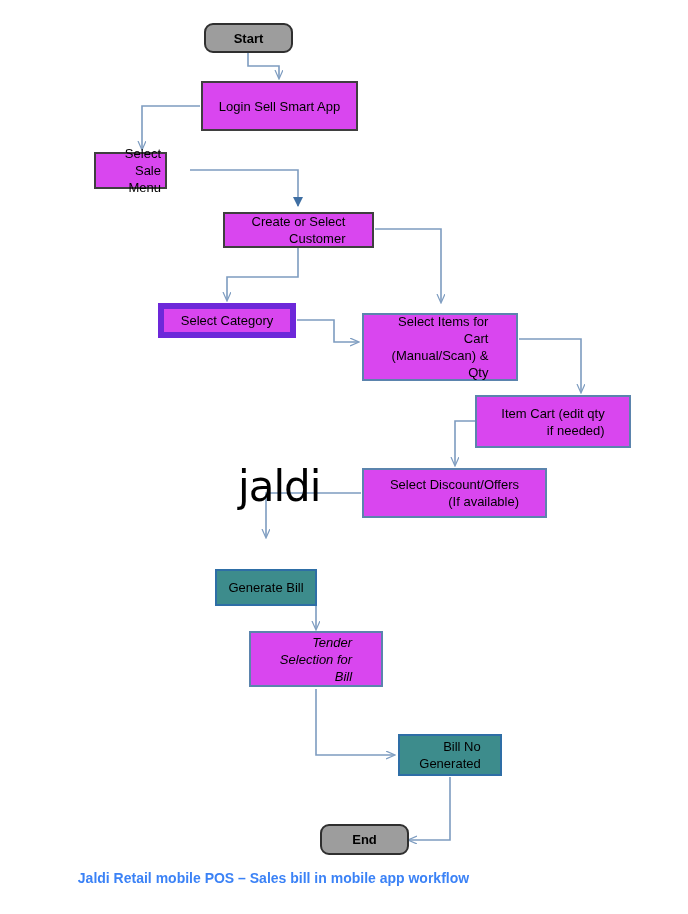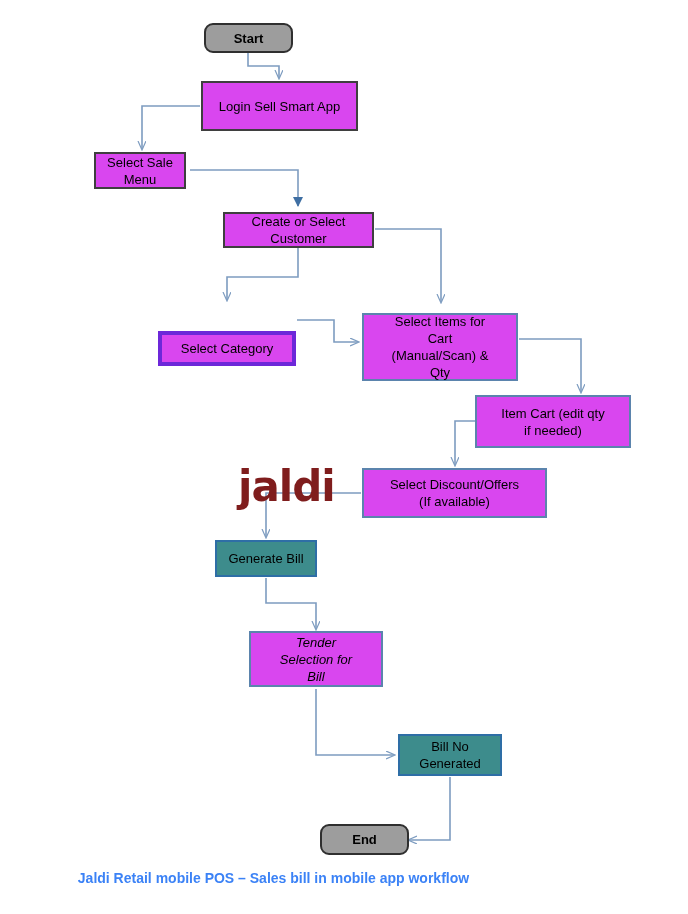--- a/index.html
+++ b/index.html
@@ -1,40 +1,40 @@
 <!DOCTYPE html>
 <html><head>
 <meta charset="utf-8">
 <style>
   html,body{margin:0;padding:0;background:#ffffff;}
   body{width:688px;height:914px;position:relative;overflow:hidden;
        font-family:"Liberation Sans","DejaVu Sans",sans-serif;}
   #stage{position:absolute;inset:0;width:688px;height:914px;}
 
   .node{position:absolute;box-sizing:border-box;display:flex;
-        align-items:center;justify-content:center;text-align:center;
+        align-items:center;justify-content:center;text-align:right;
         font-size:13px;line-height:17px;color:#000000;padding:2px 4px;}
 
   
   .green{background:#d946ef;}
   .bd-dark{border:2px solid #3f3f3f;}
-  .bd-black{border:4px solid #6d28d9;margin-top:28px;}
+  .bd-black{border:6px solid #6d28d9;}
   .bd-blue{border:2px solid #5b84ad;}
 
   
   .teal{background:#3d8c8c;border:2px solid #2e6ea6;}
 
   
   .term{background:#9d9d9d;border:2px solid #2f2f2f;border-radius:9px;
         font-weight:bold;font-size:13px;}
 
   
   #watermark{position:absolute;left:238px;top:461px;width:96px;height:52px;
-    font-family:"DejaVu Sans",sans-serif;font-weight:bold;font-size:42px;
-    line-height:52px;color:#7f1d1d;letter-spacing:-1px;user-select:none;}
+    font-family:"DejaVu Sans",sans-serif;font-weight:normal;font-size:42px;
+    line-height:52px;color:#000000;letter-spacing:-1px;user-select:none;}
 
   
   #caption{position:absolute;left:0;top:870px;width:547px;text-align:center;
     font-size:14px;font-weight:bold;color:#3b82f6;}
 
   svg#edges{position:absolute;left:0;top:0;width:688px;height:914px;
             pointer-events:none;}
 </style>
 </head>
 <body>
@@ -77,40 +77,40 @@
       <path d="M450,777 L450,840 L409,840" marker-end="url(#ah)"></path>
     </g>
   </svg>
 
   <div id="watermark">jaldi</div>
 
   <div class="node term" style="left:204px;top:23px;width:89px;height:30px;">Start</div>
 
   <div class="node green bd-dark" style="left:201px;top:81px;width:157px;height:50px;">Login Sell Smart App</div>
 
-  <div class="node green bd-dark" style="left:94px;top:152px;width:92px;height:37px;white-space:pre-line;">Select Sale
+  <div class="node green bd-dark" style="left:94px;top:152px;width:73px;height:37px;white-space:pre-line;">Select Sale
 Menu</div>
 
   <div class="node green bd-dark" style="left:223px;top:212px;width:151px;height:36px;white-space:pre-line;">Create or Select
 Customer</div>
 
   <div class="node green bd-black" style="left:158px;top:303px;width:138px;height:35px;">Select Category</div>
 
   <div class="node green bd-blue" style="left:362px;top:313px;width:156px;height:68px;white-space:pre-line;">Select Items for
 Cart
 (Manual/Scan) &amp;
 Qty</div>
 
   <div class="node green bd-blue" style="left:475px;top:395px;width:156px;height:53px;white-space:pre-line;">Item Cart (edit qty
 if needed)</div>
 
   <div class="node green bd-blue" style="left:362px;top:468px;width:185px;height:50px;white-space:pre-line;">Select Discount/Offers
 (If available)</div>
 
-  <div class="node teal" style="left:215px;top:540px;width:102px;height:37px;">Generate Bill</div>
+  <div class="node teal" style="left:215px;top:569px;width:102px;height:37px;">Generate Bill</div>
 
   <div class="node green bd-blue" style="left:249px;top:631px;width:134px;height:56px;white-space:pre-line;font-style:italic;">Tender
 Selection for
 Bill</div>
 
   <div class="node teal" style="left:398px;top:734px;width:104px;height:42px;white-space:pre-line;">Bill No
 Generated</div>
 
   <div class="node term" style="left:320px;top:824px;width:89px;height:31px;">End</div>
 

